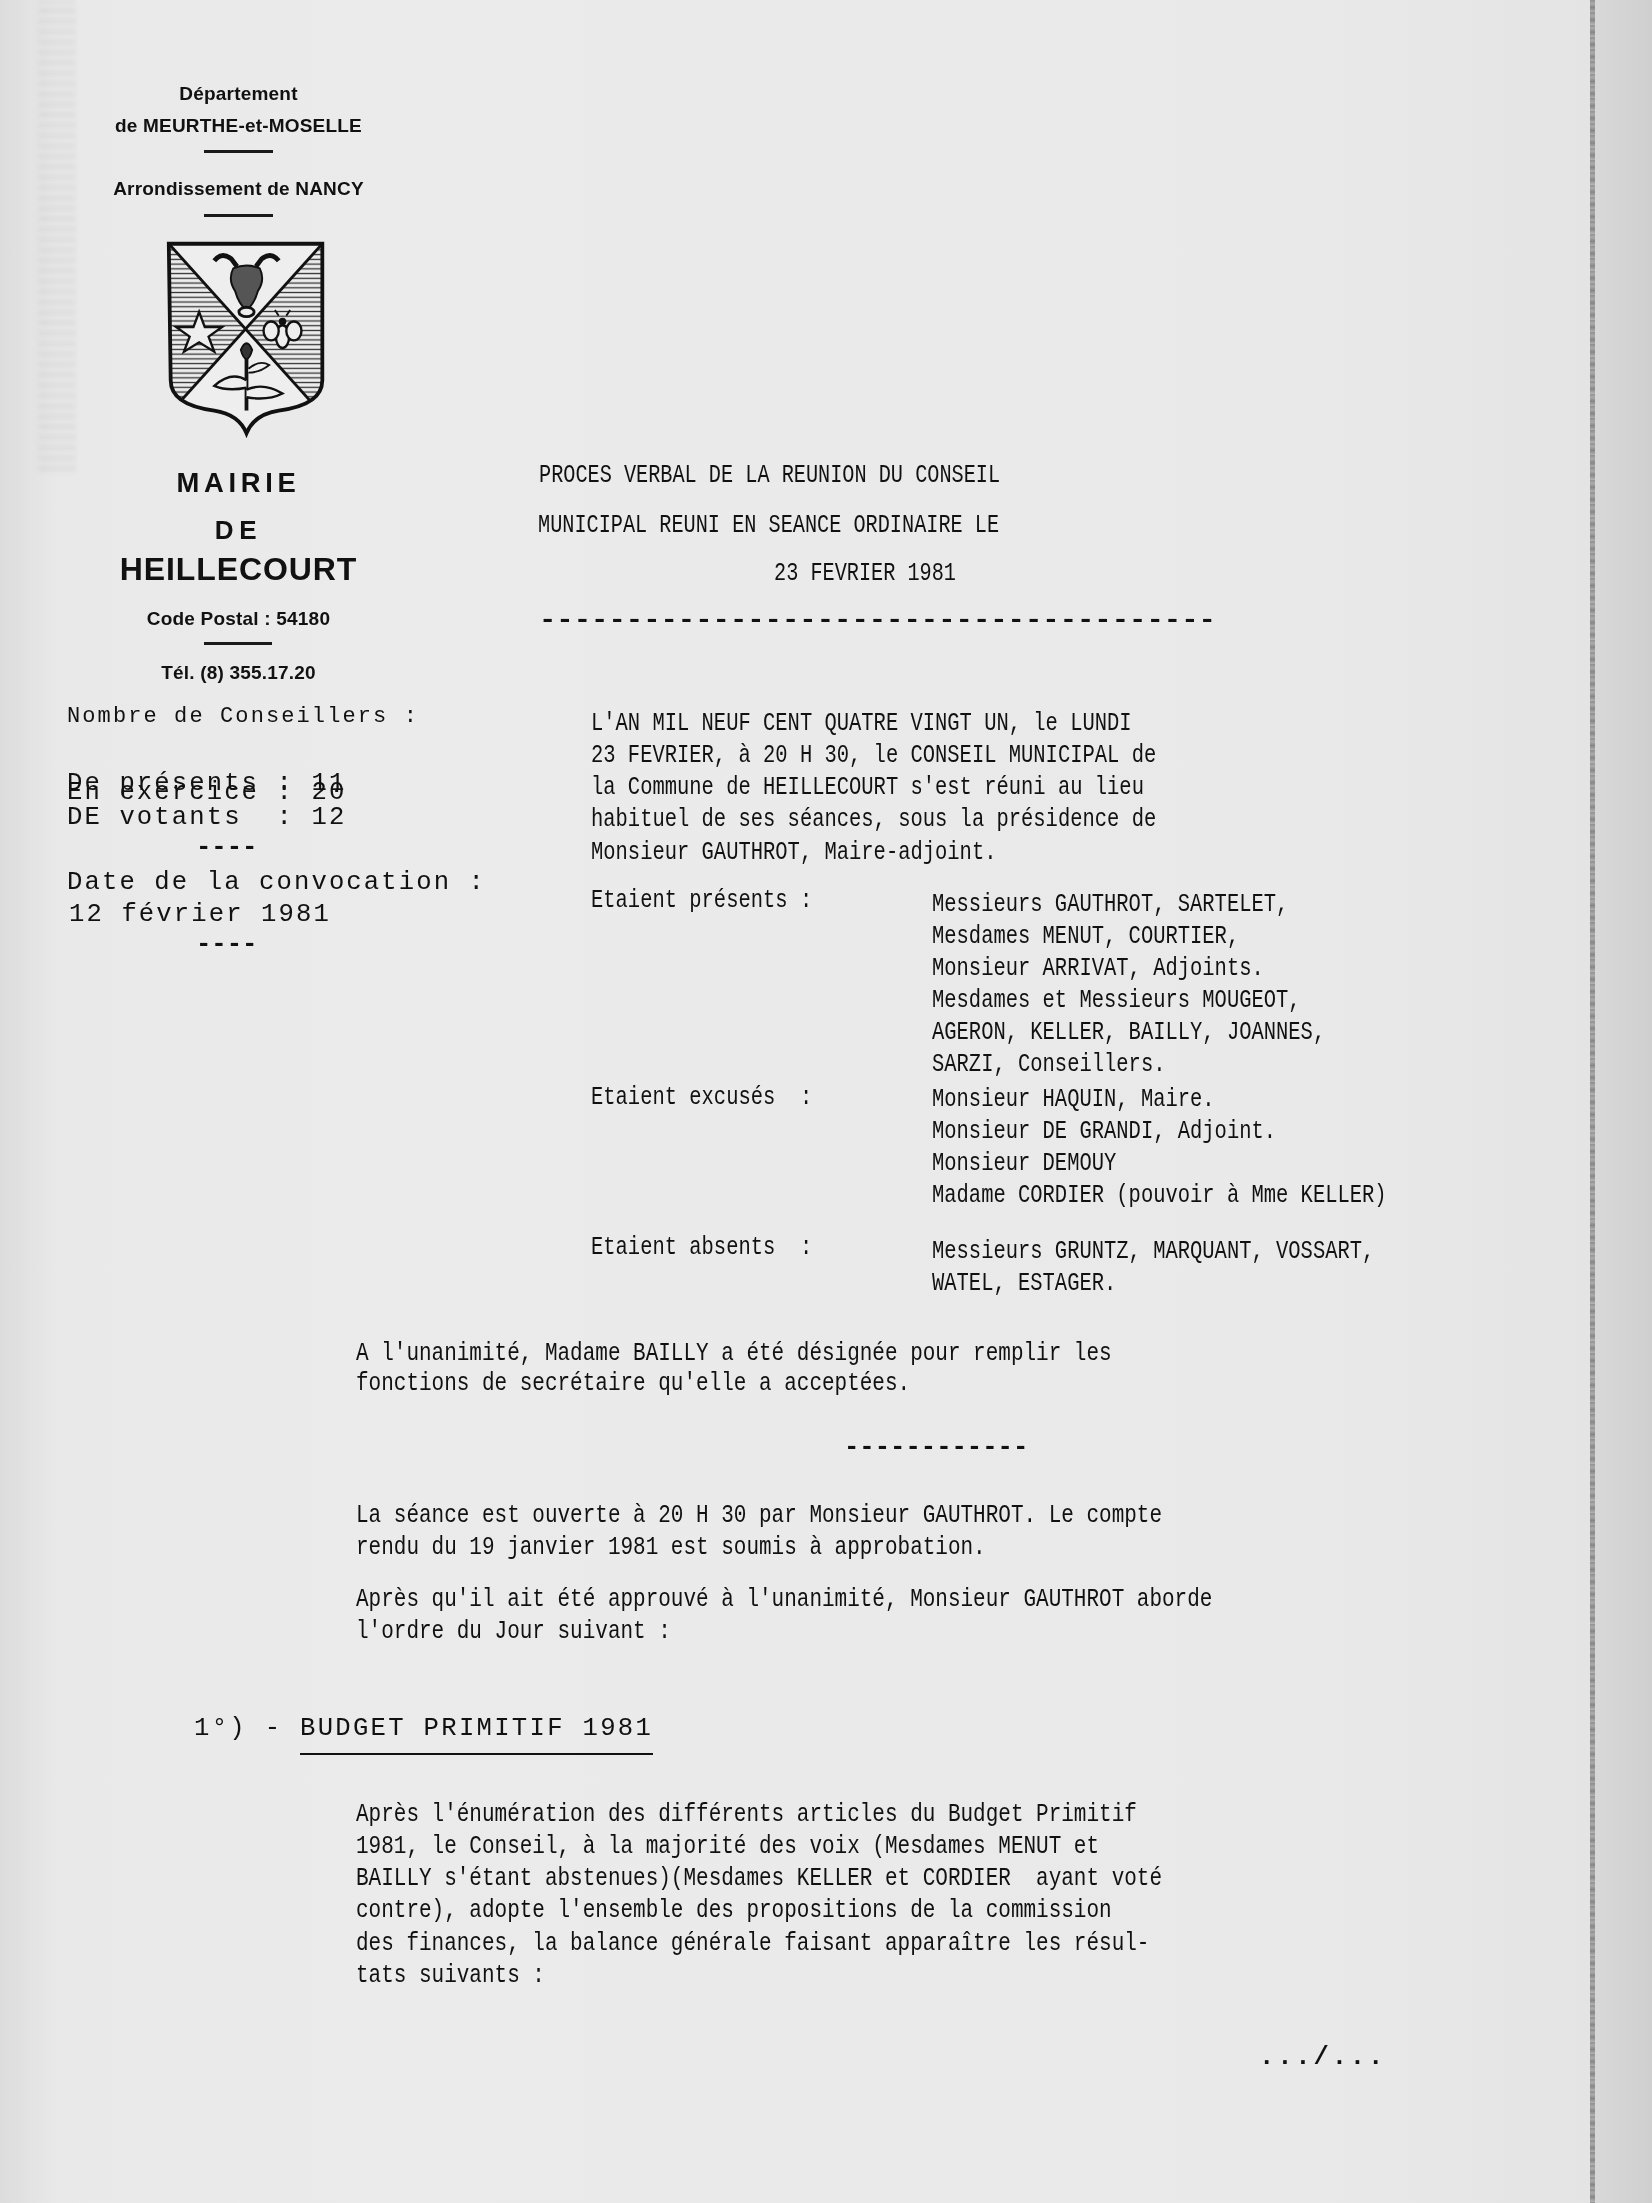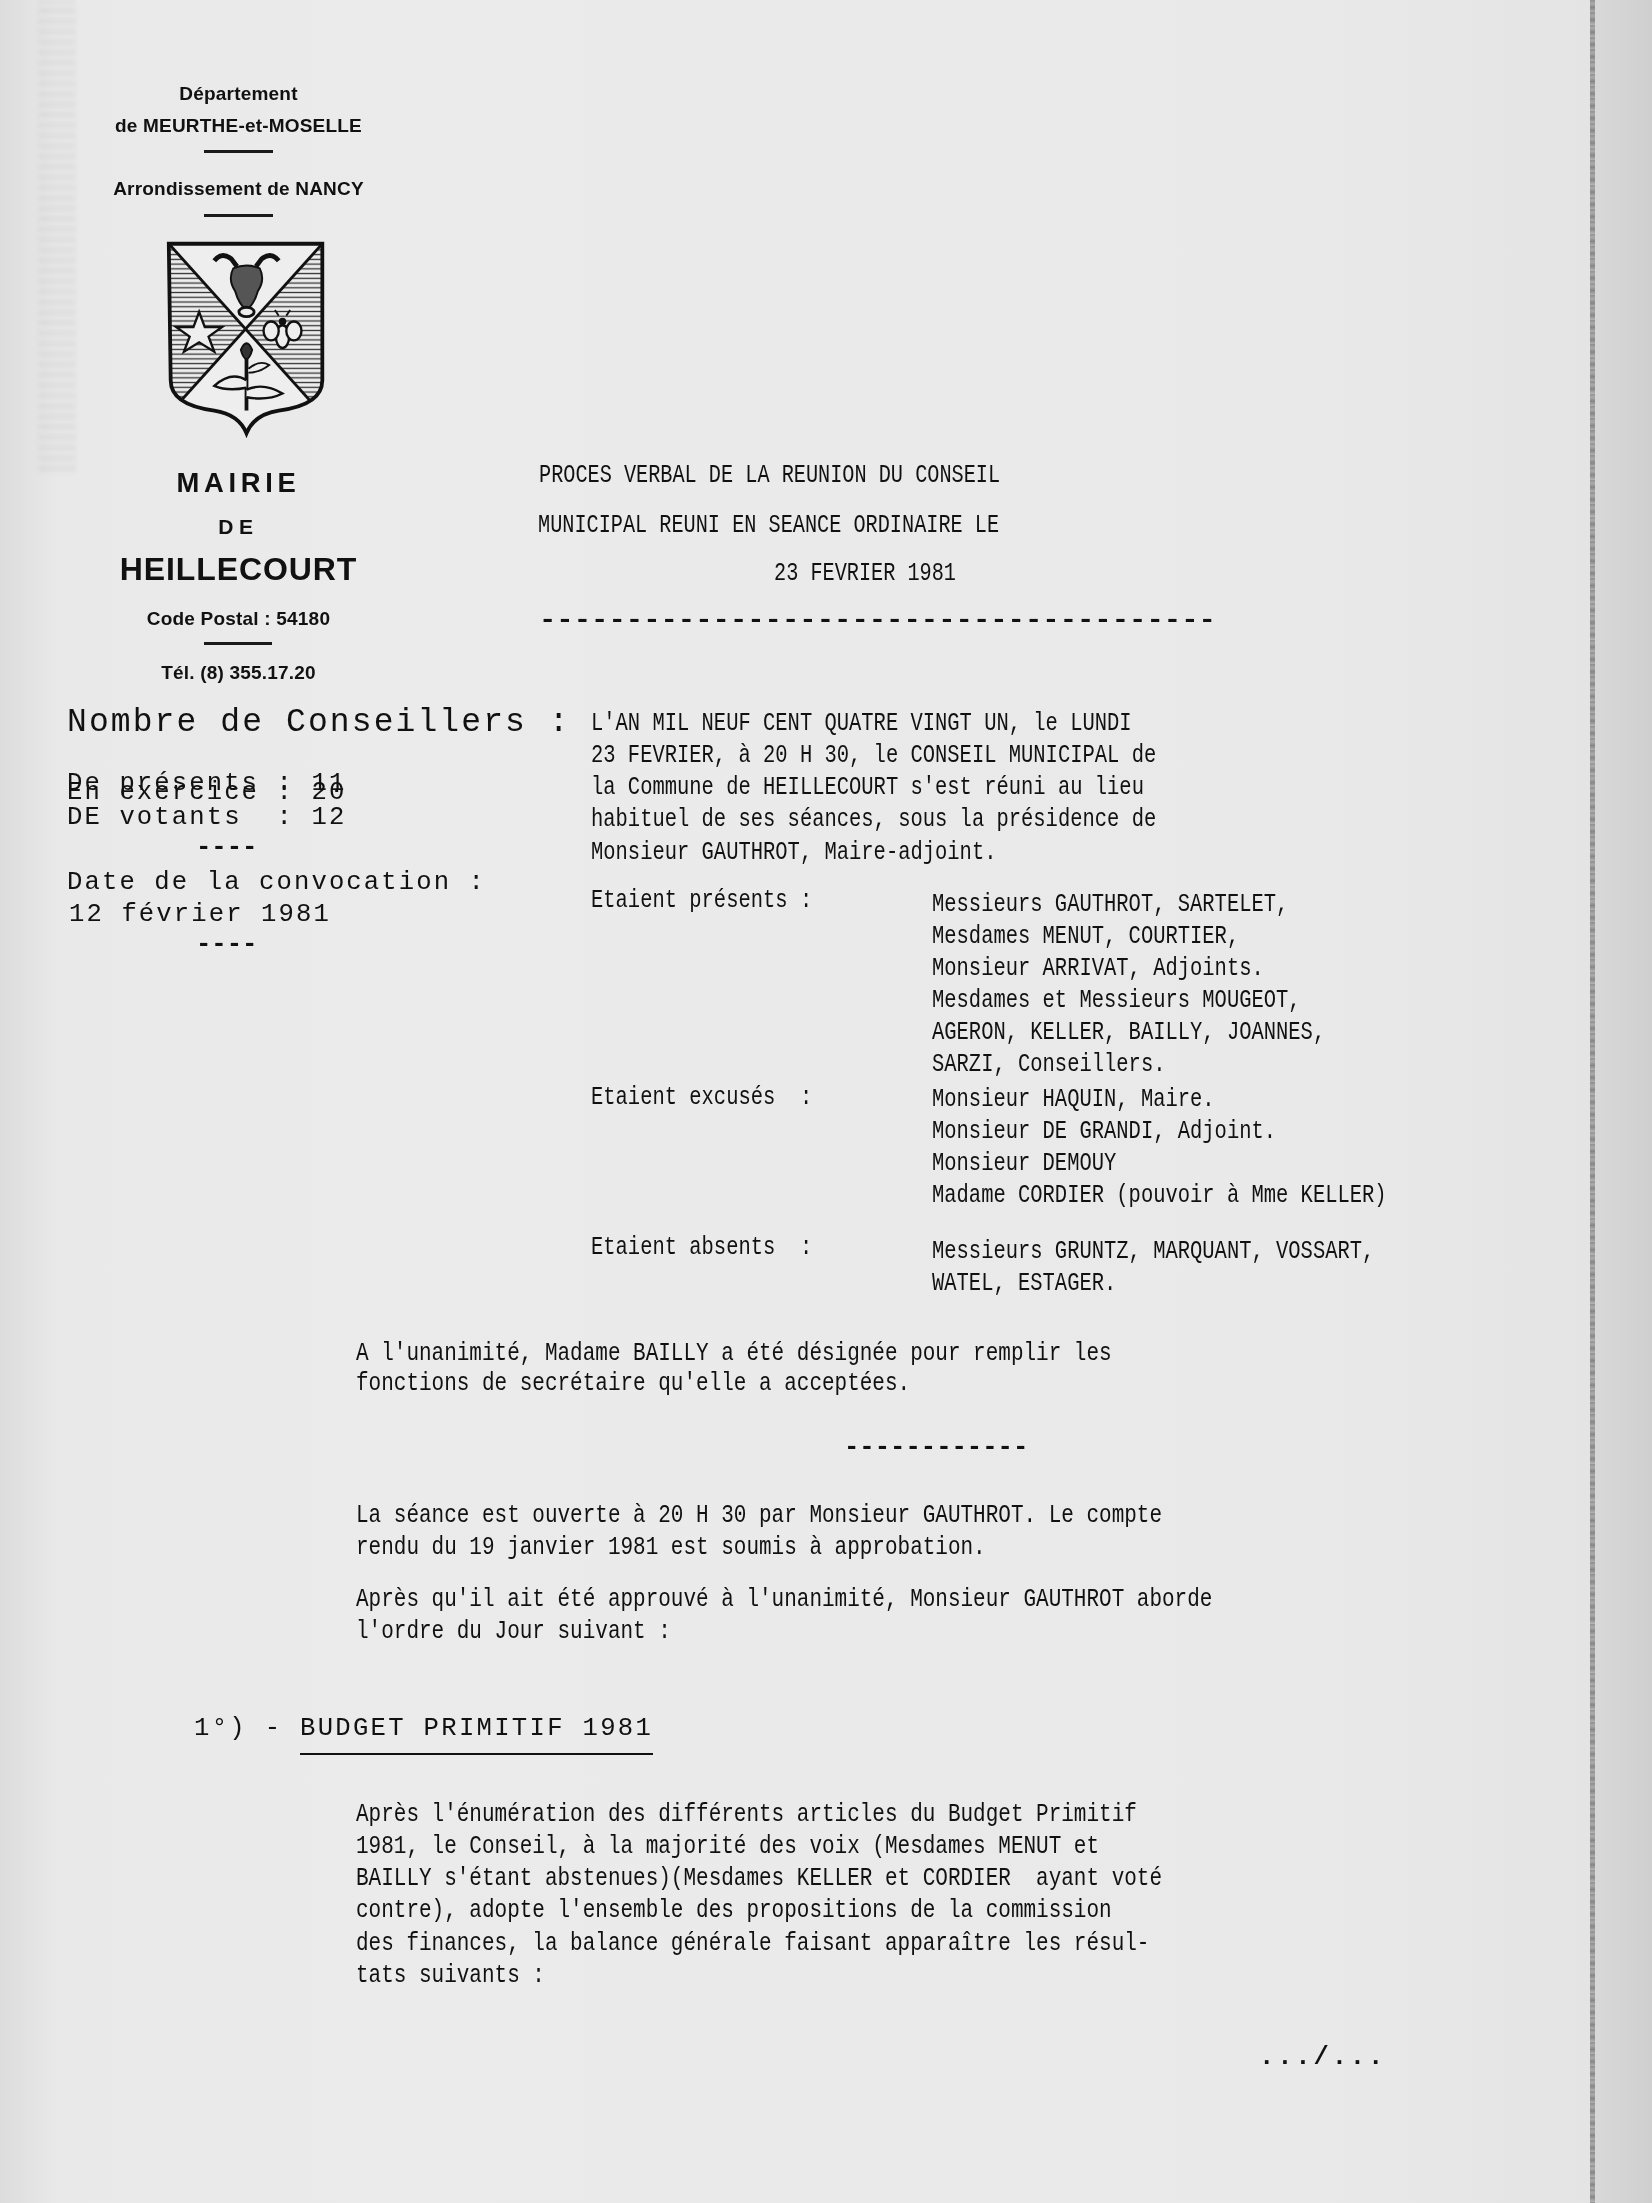--- a/index.html
+++ b/index.html
@@ -26,21 +26,21 @@
     position: absolute; left: 1595px; top: 0; width: 58px; height: 2203px;
     background: linear-gradient(90deg, #d8d8d8, #cfcfcf);
   }
 
   
   .lh { position: absolute; left: 66px; width: 345px; text-align: center;
         font-family: "Liberation Sans", "DejaVu Sans", sans-serif; font-weight: bold; }
   .lh-small { font-size: 19px; letter-spacing: 0.2px; }
   .lh-rule { position: absolute; height: 2.8px; background: #1a1a1a; width: 69px; left: 204px; }
   .mairie { font-size: 27.4px; letter-spacing: 4.7px; }
-  .de { font-size: 21px; letter-spacing: 5.7px; }
+  .de { font-size: 26px; letter-spacing: 5.7px; }
   .town { font-size: 32px; letter-spacing: 0.9px; }
 
   .mono { font-family: "Liberation Mono", "DejaVu Sans Mono", monospace; font-size: 25.6px; white-space: pre; position: absolute; }
   .cond { font-family: "Liberation Mono", "DejaVu Sans Mono", monospace; font-size: 25.6px; white-space: pre; position: absolute;
           transform-origin: 0 0; }
   .underline { border-bottom: 2.8px solid #111; padding-bottom: 10px; }
 </style>
 </head>
 <body>
 
@@ -100,21 +100,21 @@
     </g>
   </svg>
 
   <div class="lh mairie" style="top:467px;">MAIRIE</div>
   <div class="lh de" style="top:515px;">DE</div>
   <div class="lh town" style="top:551px;">HEILLECOURT</div>
   <div class="lh lh-small" style="top:608px;">Code Postal : 54180</div>
   <div class="lh-rule" style="top:642px; width:68px; left:204px;"></div>
   <div class="lh lh-small" style="top:662px;">Tél. (8) 355.17.20</div>
 
-  <div class="mono" style="left:67px; top:704px; font-size:33px; letter-spacing:2.1px;">Nombre de Conseillers :</div>
+  <div class="mono" style="left:67px; top:704px; font-size:22px; letter-spacing:2.1px;">Nombre de Conseillers :</div>
   <div class="mono" style="left:67px; top:778px; letter-spacing:2.1px;"><span>En exercice :</span> <span>20</span></div>
   <div class="mono" style="left:67px; top:769px; letter-spacing:2.1px;"><span>De présents :</span> <span>11</span></div>
   <div class="mono" style="left:67px; top:803px; letter-spacing:2.1px;"><span>DE votants  :</span> <span>12</span></div>
   <div class="mono" style="left:196px; top:833px; font-weight:bold;">----</div>
   <div class="mono" style="left:67px; top:868px; letter-spacing:2.1px;">Date de la convocation :</div>
   <div class="mono" style="left:69px; top:900px; letter-spacing:2.1px;">12 février 1981</div>
   <div class="mono" style="left:196px; top:930px; font-weight:bold;">----</div>
 
   <div class="cond" style="left:539px; top:461px; transform:scaleX(0.79);">PROCES VERBAL DE LA REUNION DU CONSEIL</div>
   <div class="cond" style="left:538px; top:511px; transform:scaleX(0.79);">MUNICIPAL REUNI EN SEANCE ORDINAIRE LE</div>

